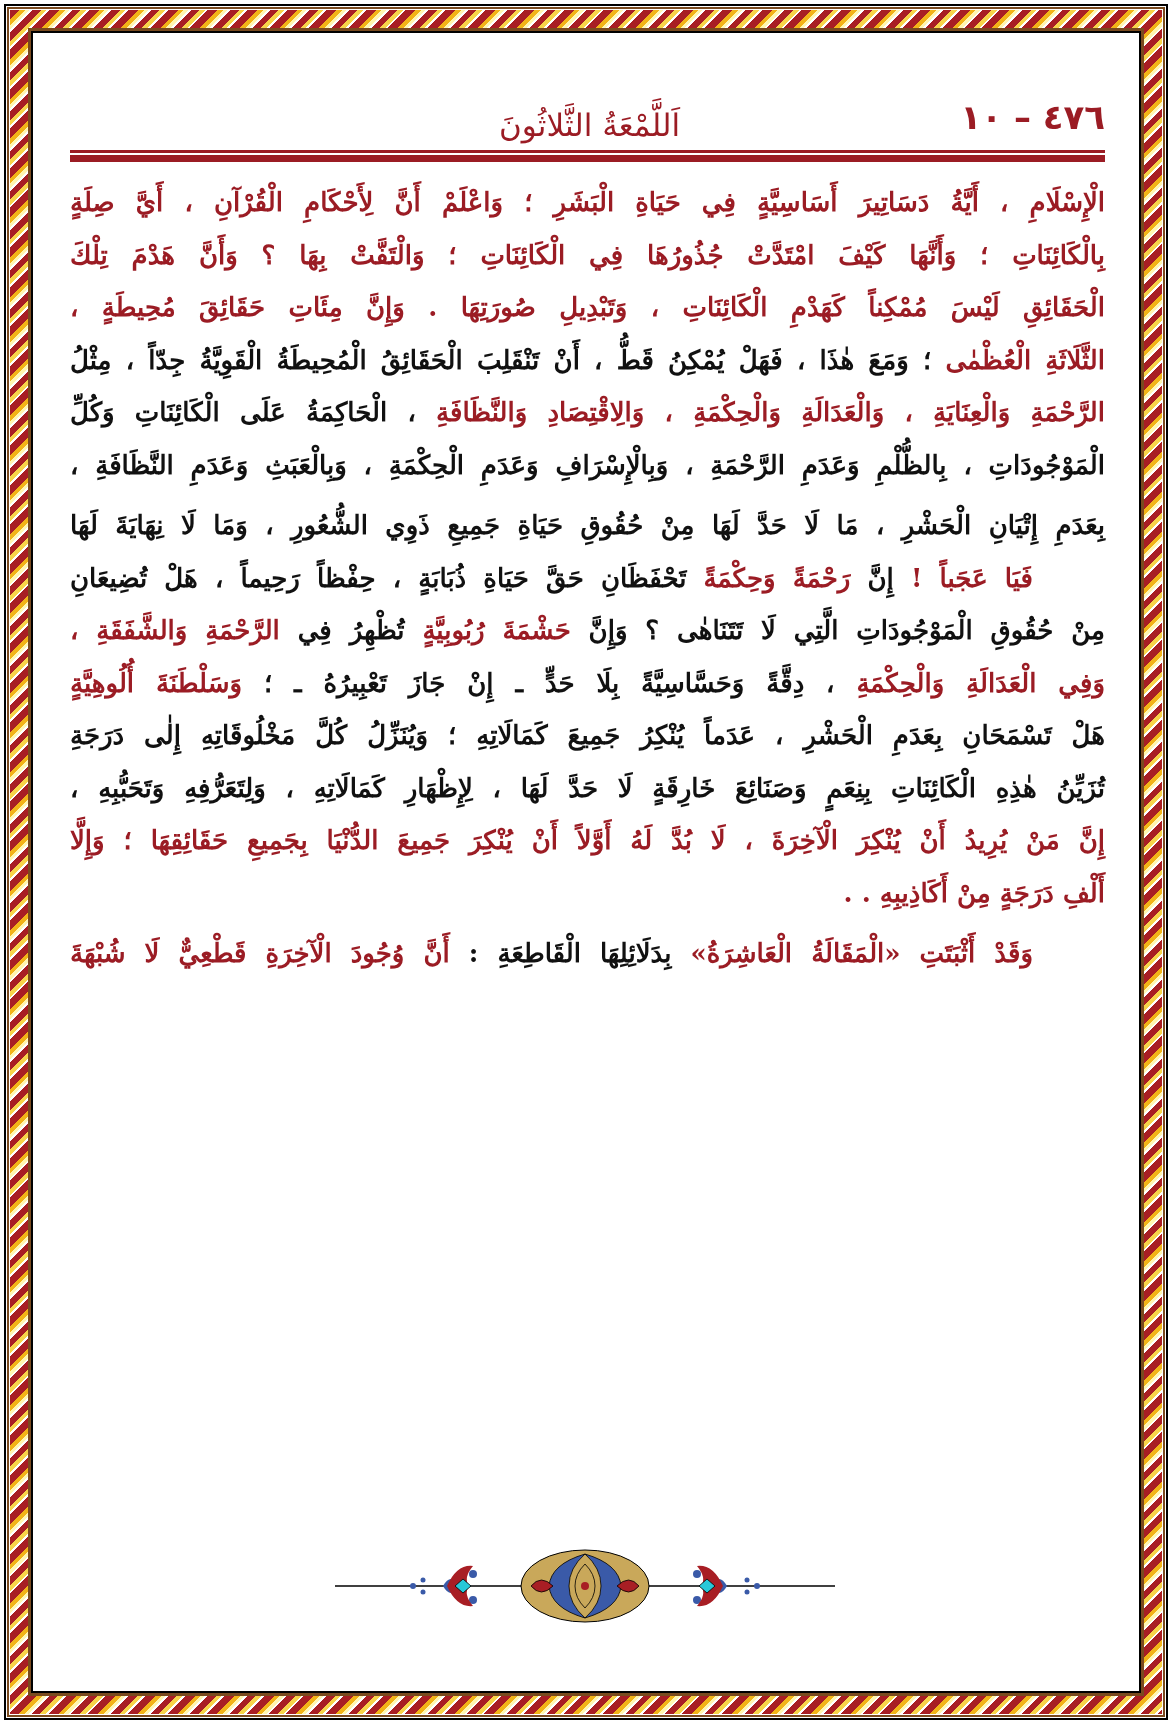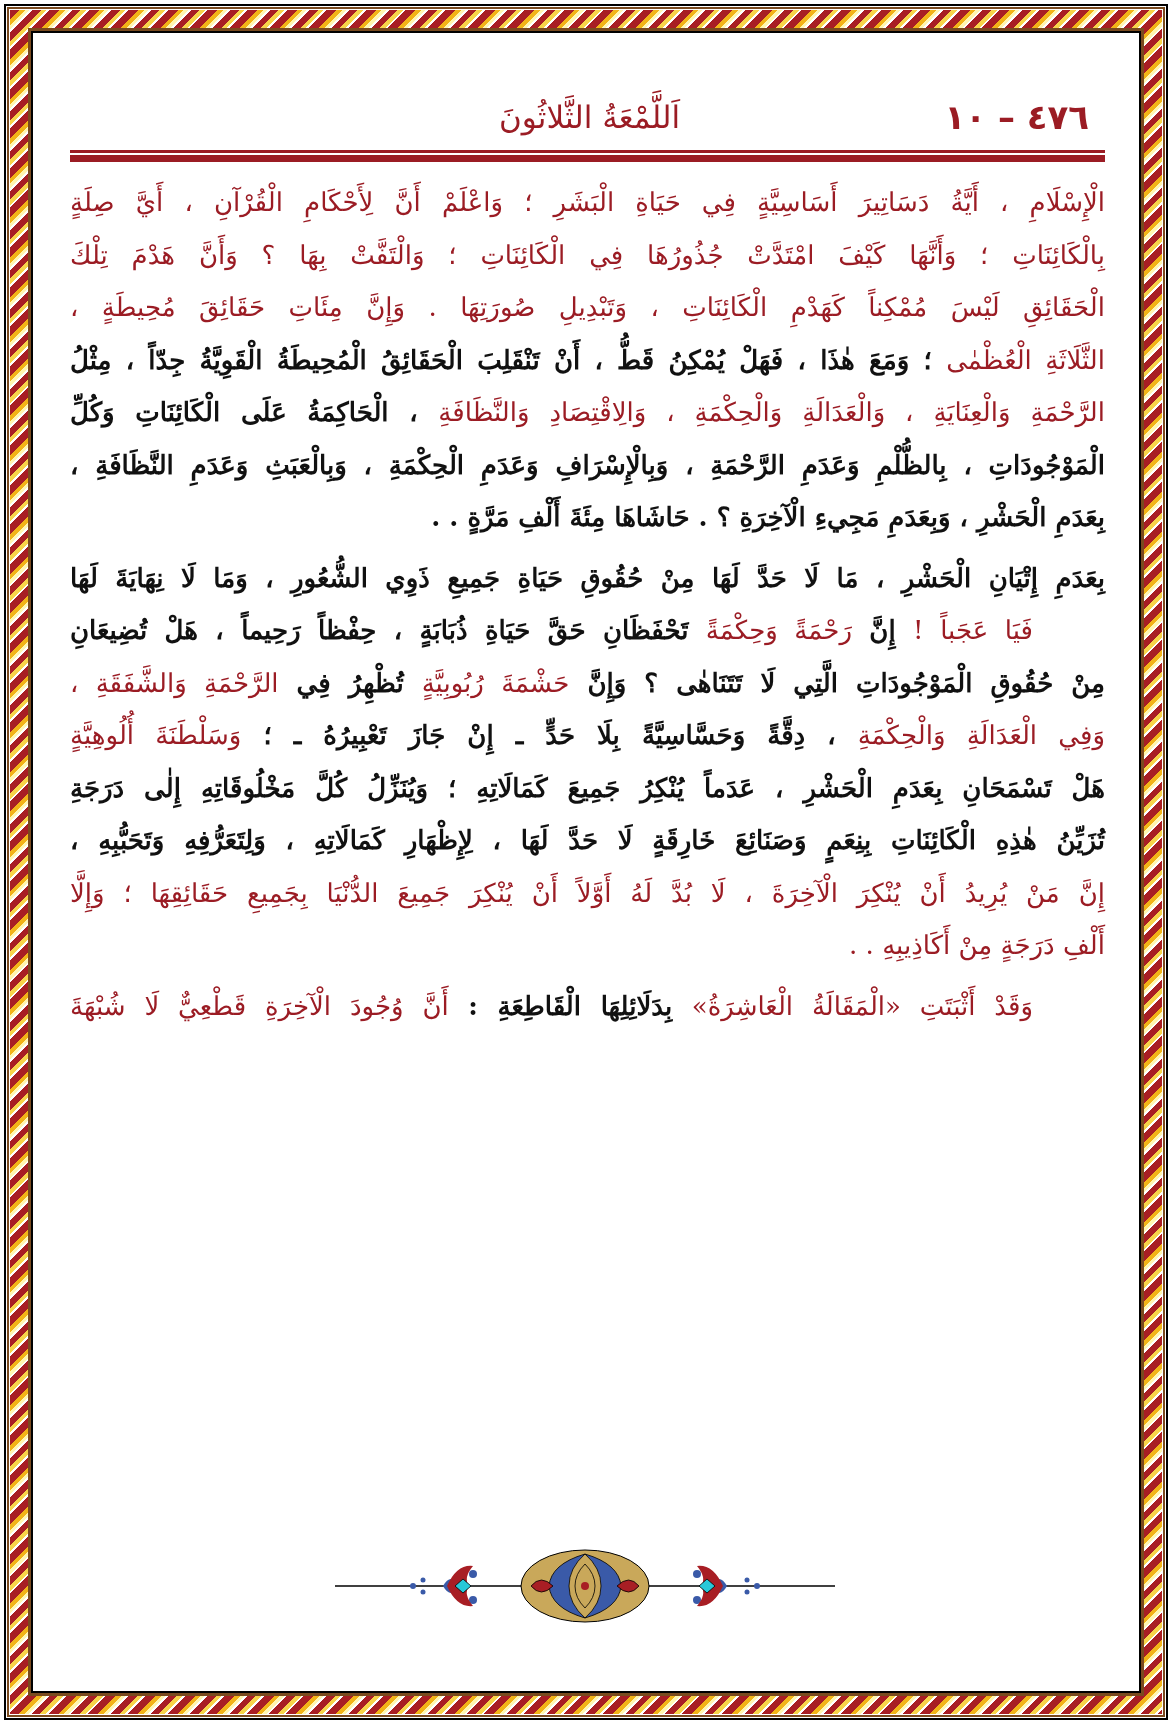--- a/index.html
+++ b/index.html
@@ -13,32 +13,32 @@
     background:
       repeating-linear-gradient(135deg, #a81e24 0 7px, #f2b418 7px 11px, #fff6b0 11px 14px, #ffffff 14px 16px, #a81e24 16px 22px, #f7d44a 22px 26px, #ffffff 26px 28px) border-box;
     -webkit-mask: linear-gradient(#000 0 0) border-box, linear-gradient(#000 0 0) padding-box;
     -webkit-mask-composite: xor; mask-composite: exclude;
   }
   .frame-brown2 { position: absolute; left: 28px; top: 28px; width: 1116px; height: 1668px; border: 3px solid #7a4a1e; box-sizing: border-box; }
   .frame-inner { position: absolute; left: 31px; top: 31px; width: 1110px; height: 1662px; border: 2px solid #000; box-sizing: border-box; background: #fff; }
 
   
   .header { position: absolute; left: 70px; top: 92px; width: 1035px; height: 54px; direction: rtl; }
-  .page-number { position: absolute; right: 16px; top: 0; font-family: "DejaVu Sans", sans-serif; font-size: 34px; color: #9b1c24; font-weight: bold; letter-spacing: 2px; line-height: 50px; }
-  .running-title { position: absolute; right: 425px; top: 0; font-family: "DejaVu Serif", serif; font-size: 31px; color: #9b1c24; line-height: 50px; text-align: center; }
+  .page-number { position: absolute; right: 0; top: 0; font-family: "DejaVu Sans", sans-serif; font-size: 34px; color: #9b1c24; font-weight: bold; letter-spacing: 2px; line-height: 50px; }
+  .running-title { position: absolute; right: 425px; top: 8px; font-family: "DejaVu Serif", serif; font-size: 31px; color: #9b1c24; line-height: 50px; text-align: center; }
   .rule-thin { position: absolute; left: 70px; top: 150px; width: 1035px; height: 3px; background: #9b1c24; }
   .rule-thick { position: absolute; left: 70px; top: 155px; width: 1035px; height: 7px; background: #9b1c24; }
 
   
   .content { position: absolute; left: 70px; top: 176px; width: 1035px; direction: rtl; }
   .para { margin: 0 0 8px 0; }
   .line { display: block; height: 52.5px; line-height: 52px; font-size: 26px; white-space: nowrap; text-align: justify; text-align-last: justify; color: #000; }
   .line.last { text-align-last: right; }
   .line.indent { padding-right: 72px; }
-  .seg-red { color: #9b1c24; font-weight: normal; }
+  .seg-red { color: #9b1c24; font-weight: bold; }
   .seg-black { color: #111; font-weight: bold; }
 
   
   .ornament { position: absolute; left: 335px; top: 1548px; width: 500px; height: 76px; }
 </style>
 </head>
 <body>
 
 <div class="frame-outer"></div>
 <div class="frame-brown1"></div>
@@ -54,21 +54,20 @@
 <div class="rule-thick"></div>
 
 <div class="content" id="content">
   <div class="para">
     <span class="line"><span class="seg-red">الْإِسْلَامِ ، أَيَّةُ دَسَاتِيرَ أَسَاسِيَّةٍ فِي حَيَاةِ الْبَشَرِ ؛ وَاعْلَمْ أَنَّ لِأَحْكَامِ الْقُرْآنِ ، أَيَّ صِلَةٍ</span></span>
     <span class="line"><span class="seg-red">بِالْكَائِنَاتِ ؛ وَأَنَّهَا كَيْفَ امْتَدَّتْ جُذُورُهَا فِي الْكَائِنَاتِ ؛ وَالْتَفَّتْ بِهَا ؟ وَأَنَّ هَدْمَ تِلْكَ</span></span>
     <span class="line"><span class="seg-red">الْحَقَائِقِ لَيْسَ مُمْكِناً كَهَدْمِ الْكَائِنَاتِ ، وَتَبْدِيلِ صُورَتِهَا . وَإِنَّ مِئَاتِ حَقَائِقَ مُحِيطَةٍ ،</span></span>
     <span class="line"><span class="seg-red">الثَّلَاثَةِ الْعُظْمٰى</span><span class="seg-black"> ؛ وَمَعَ هٰذَا ، فَهَلْ يُمْكِنُ قَطُّ ، أَنْ تَنْقَلِبَ الْحَقَائِقُ الْمُحِيطَةُ الْقَوِيَّةُ جِدّاً ، مِثْلُ</span></span>
     <span class="line"><span class="seg-red">الرَّحْمَةِ وَالْعِنَايَةِ ، وَالْعَدَالَةِ وَالْحِكْمَةِ ، وَالِاقْتِصَادِ وَالنَّظَافَةِ</span><span class="seg-black"> ، الْحَاكِمَةُ عَلَى الْكَائِنَاتِ وَكُلِّ</span></span>
     <span class="line"><span class="seg-black">الْمَوْجُودَاتِ ، بِالظُّلْمِ وَعَدَمِ الرَّحْمَةِ ، وَبِالْإِسْرَافِ وَعَدَمِ الْحِكْمَةِ ، وَبِالْعَبَثِ وَعَدَمِ النَّظَافَةِ ،</span></span>
-    <span class="line last"><span class="seg-black">بِعَدَمِ الْحَشْرِ ، وَبِعَدَمِ مَجِيءِ الْآخِرَةِ ؟ . حَاشَاهَا مِئَةَ أَلْفِ مَرَّةٍ . .</span></span>
   </div>
 
   <div class="para">
     <span class="line"><span class="seg-black">بِعَدَمِ إِتْيَانِ الْحَشْرِ ، مَا لَا حَدَّ لَهَا مِنْ حُقُوقِ حَيَاةِ جَمِيعِ ذَوِي الشُّعُورِ ، وَمَا لَا نِهَايَةَ لَهَا</span></span>
     <span class="line indent"><span class="seg-red">فَيَا عَجَباً !</span><span class="seg-black"> إِنَّ </span><span class="seg-red">رَحْمَةً وَحِكْمَةً</span><span class="seg-black"> تَحْفَظَانِ حَقَّ حَيَاةِ ذُبَابَةٍ ، حِفْظاً رَحِيماً ، هَلْ تُضِيعَانِ</span></span>
     <span class="line"><span class="seg-black">مِنْ حُقُوقِ الْمَوْجُودَاتِ الَّتِي لَا تَتَنَاهٰى ؟ وَإِنَّ </span><span class="seg-red">حَشْمَةَ رُبُوبِيَّةٍ</span><span class="seg-black"> تُظْهِرُ فِي </span><span class="seg-red">الرَّحْمَةِ وَالشَّفَقَةِ ،</span></span>
     <span class="line"><span class="seg-red">وَفِي الْعَدَالَةِ وَالْحِكْمَةِ</span><span class="seg-black"> ، دِقَّةً وَحَسَّاسِيَّةً بِلَا حَدٍّ ـ إِنْ جَازَ تَعْبِيرُهُ ـ ؛ </span><span class="seg-red">وَسَلْطَنَةَ أُلُوهِيَّةٍ</span></span>
     <span class="line"><span class="seg-black">هَلْ تَسْمَحَانِ بِعَدَمِ الْحَشْرِ ، عَدَماً يُنْكِرُ جَمِيعَ كَمَالَاتِهِ ؛ وَيُنَزِّلُ كُلَّ مَخْلُوقَاتِهِ إِلٰى دَرَجَةِ</span></span>
     <span class="line"><span class="seg-black">تُزَيِّنُ هٰذِهِ الْكَائِنَاتِ بِنِعَمٍ وَصَنَائِعَ خَارِقَةٍ لَا حَدَّ لَهَا ، لِإِظْهَارِ كَمَالَاتِهِ ، وَلِتَعَرُّفِهِ وَتَحَبُّبِهِ ،</span></span>
     <span class="line"><span class="seg-red">إِنَّ مَنْ يُرِيدُ أَنْ يُنْكِرَ الْآخِرَةَ ، لَا بُدَّ لَهُ أَوَّلاً أَنْ يُنْكِرَ جَمِيعَ الدُّنْيَا بِجَمِيعِ حَقَائِقِهَا ؛ وَإِلَّا</span></span>

